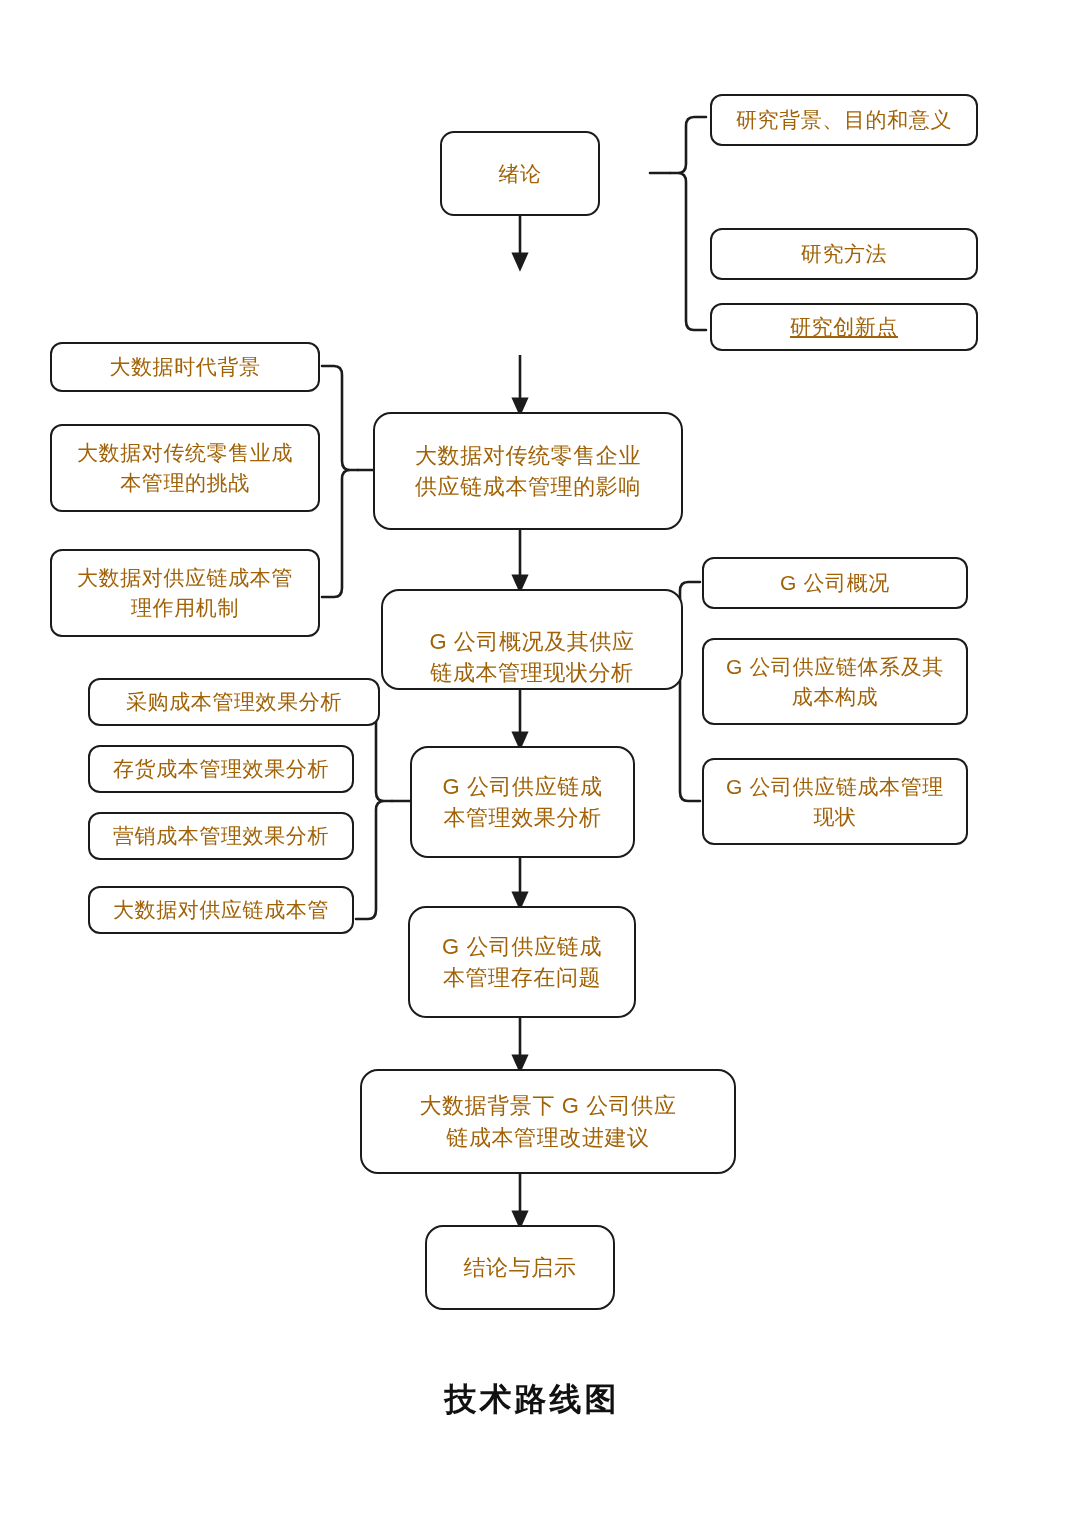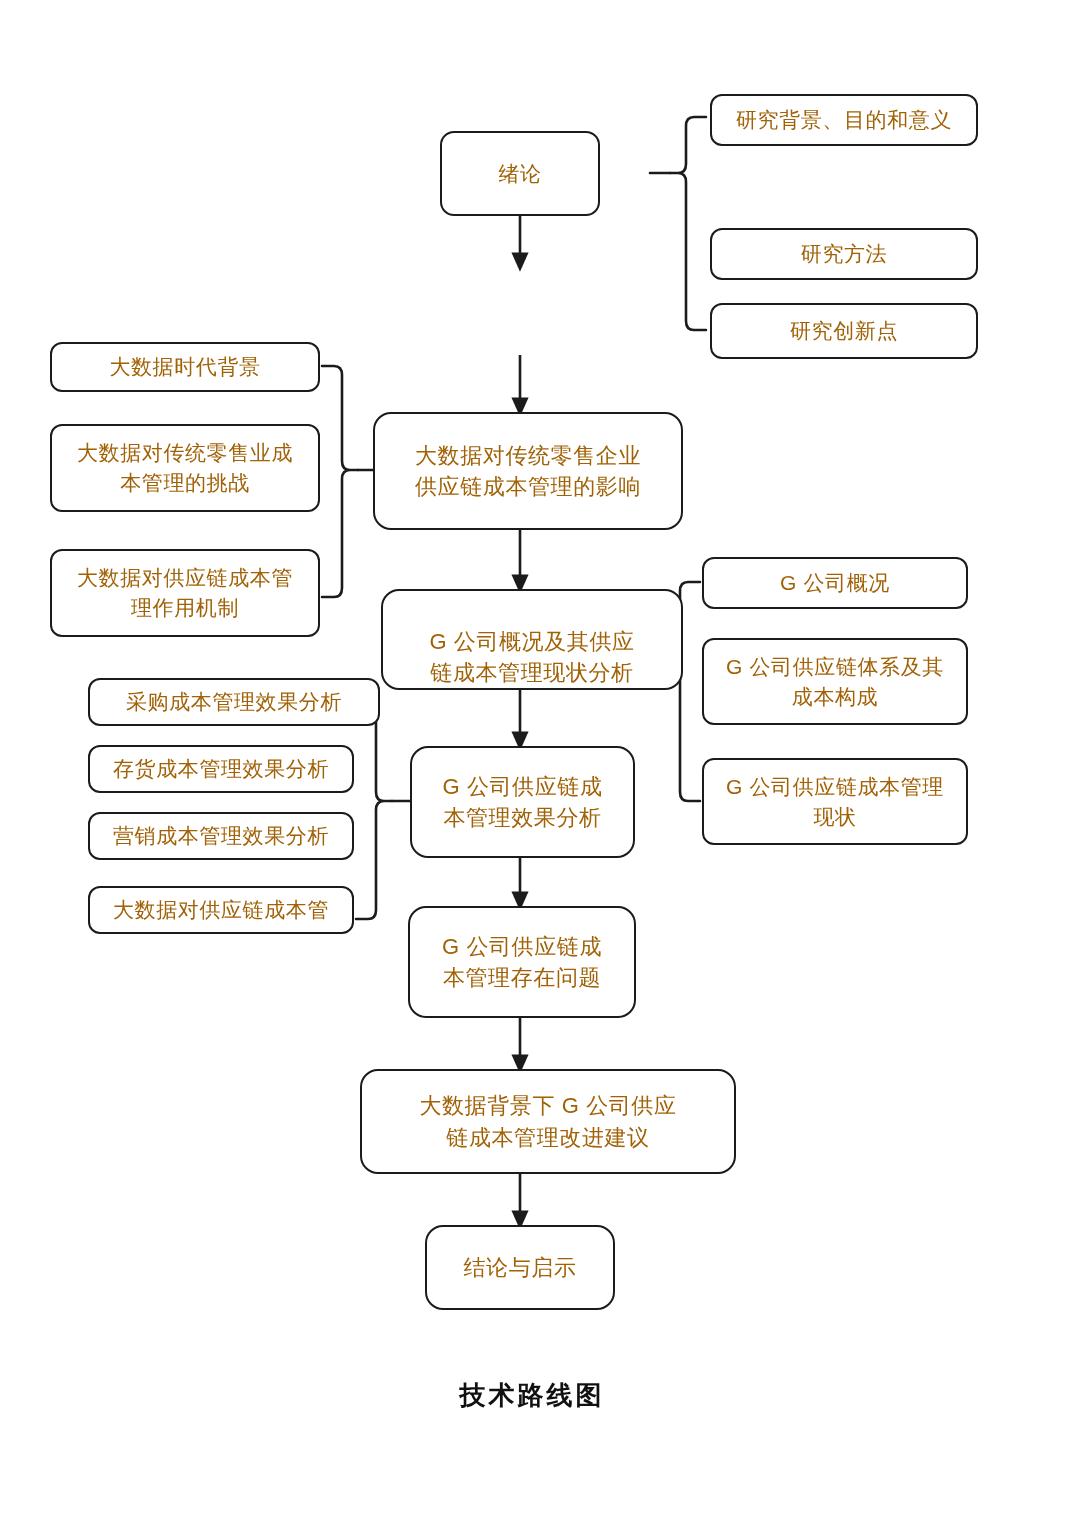--- a/index.html
+++ b/index.html
@@ -51,21 +51,21 @@
   .node .txt {
     display: block;
     white-space: pre-line;
   }
   #diagram-title {
     position: absolute;
     left: 0;
     top: 1378px;
     width: 1064px;
     text-align: center;
-    font-size: 26px;
+    font-size: 32px;
     font-weight: bold;
     letter-spacing: 3px;
     color: #111111;
     font-family: "Liberation Sans", "DejaVu Sans", sans-serif;
   }
 </style>
 </head>
 <body>
 
 <div id="page">
@@ -145,21 +145,21 @@
   <div class="node big" style="left:425px; top:1225px; width:190px; height:85px;">
     <span class="txt">结论与启示</span>
   </div>
 
   <div class="node small-r" style="left:710px; top:94px; width:268px; height:52px;">
     <span class="txt">研究背景、目的和意义</span>
   </div>
   <div class="node small-r" style="left:710px; top:228px; width:268px; height:52px;">
     <span class="txt">研究方法</span>
   </div>
-  <div class="node small-r" style="left:710px; top:303px; width:268px; height:56px;">
+  <div class="node small-r" style="left:710px; top:303px; width:268px; height:48px;text-decoration:underline;">
     <span class="txt">研究创新点</span>
   </div>
 
   <div class="node small-r" style="left:50px; top:342px; width:270px; height:50px;">
     <span class="txt">大数据时代背景</span>
   </div>
   <div class="node small-r" style="left:50px; top:424px; width:270px; height:88px;">
     <span class="txt">大数据对传统零售业成
 本管理的挑战</span>
   </div>

